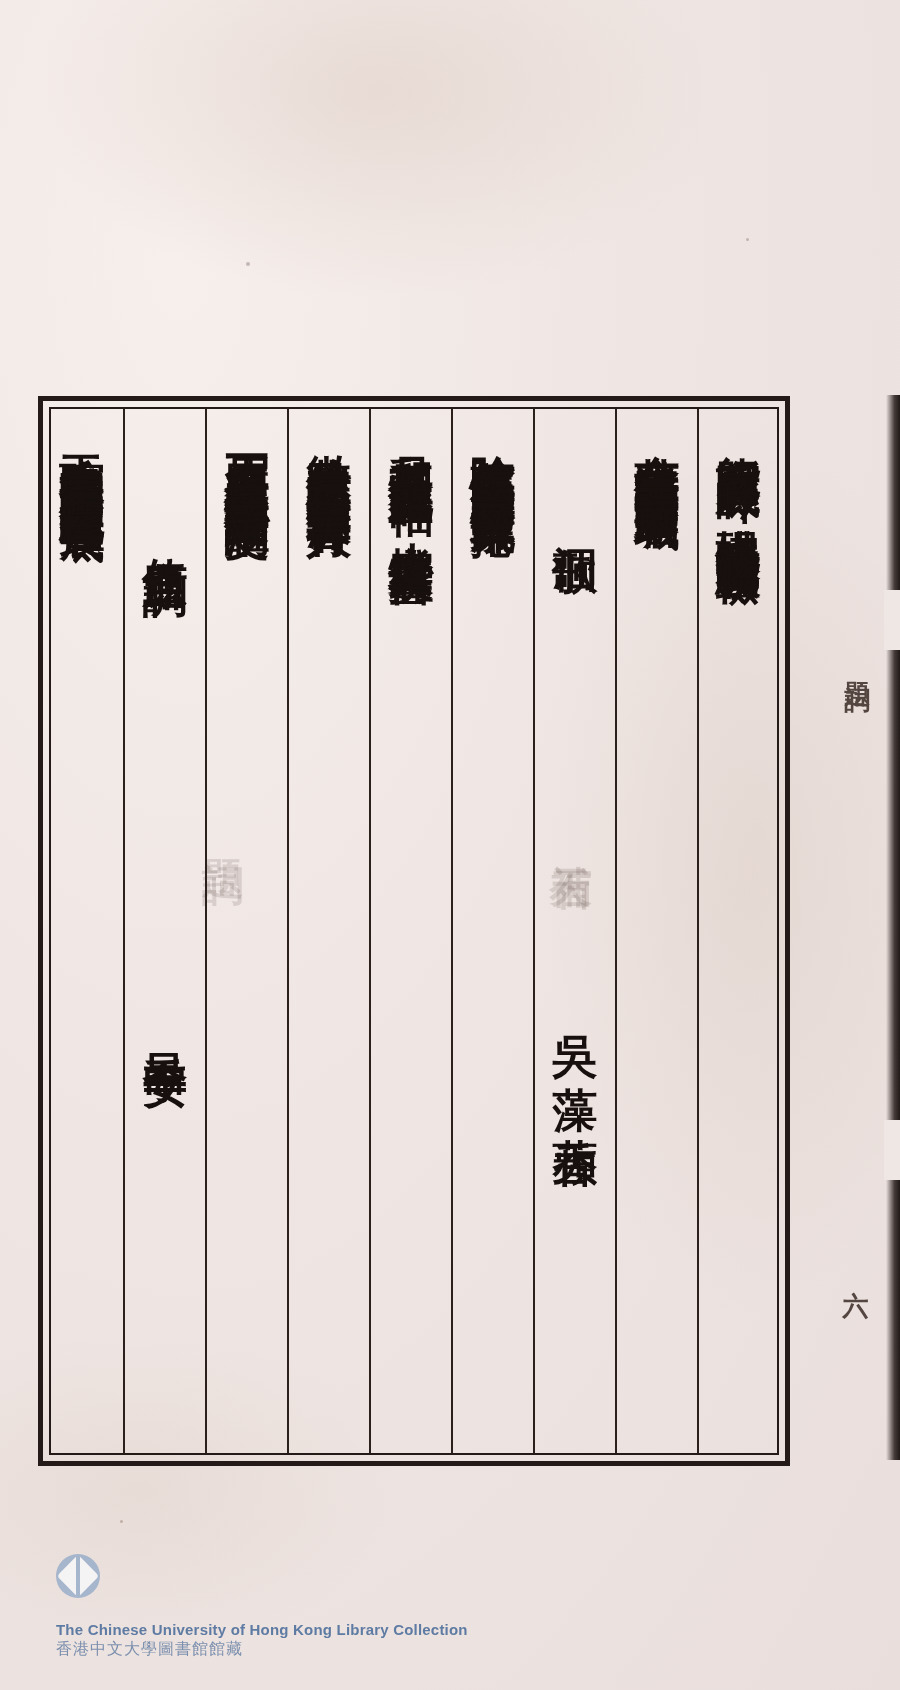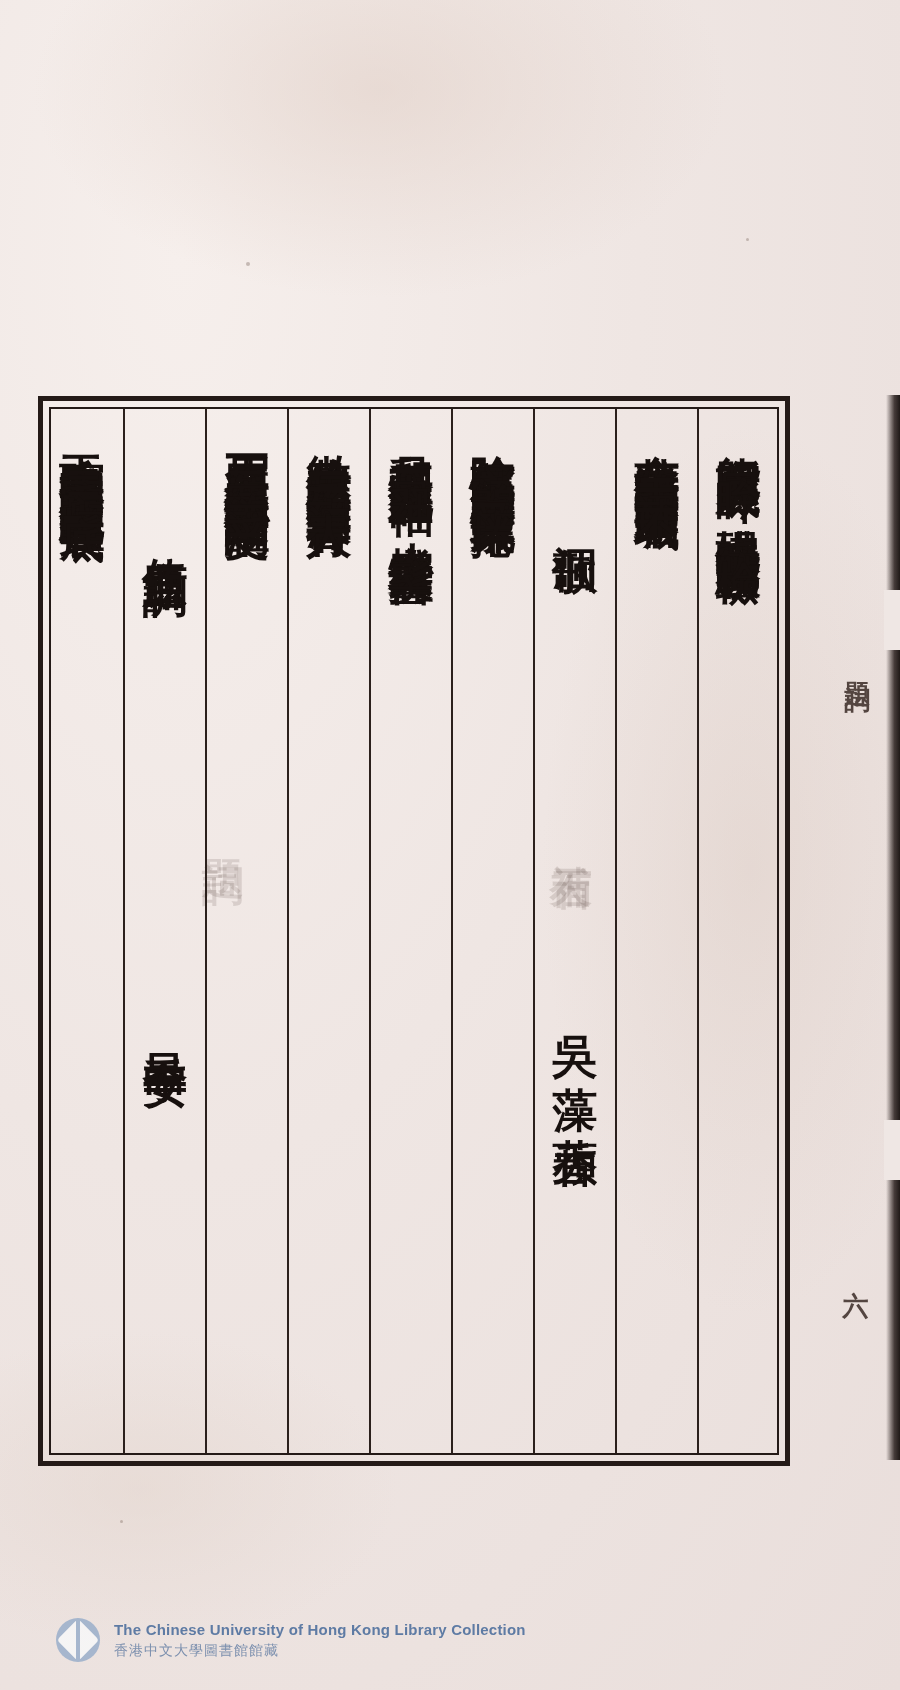--- a/index.html
+++ b/index.html
@@ -155,22 +155,22 @@
     font-family: "DejaVu Serif", serif;
     opacity: .85;
   }
 
   
   .footer {
     position: absolute;
     left: 56px;
     bottom: 28px;
     display: flex;
-    align-items: center;
-    gap: 14px;
+    gap: 22px;
+    flex-direction: column;
   }
   .logo {
     width: 44px; height: 44px;
     border-radius: 50%;
     background: #8fa8c8;
     opacity: .75;
     position: relative;
     flex: 0 0 auto;
   }
   .logo::before {
@@ -185,22 +185,22 @@
   }
   .footer-text { line-height: 1.35; }
   .footer-en {
     font-family: "Liberation Sans", sans-serif;
     font-size: 15px;
     color: #5e7ba4;
     font-weight: 700;
     letter-spacing: .2px;
   }
   .footer-zh {
-    font-family: Liberation Sans, sans-serif;
-    font-size: 14px;
+    font-family: Liberation Mono, monospace;
+    font-size: 16px;
     color: #7b8fae;
     letter-spacing: 1px;
   }
 </style>
 </head>
 <body>
 
 <div class="page">
 
   <div class="paper-stain stain-a"></div>

